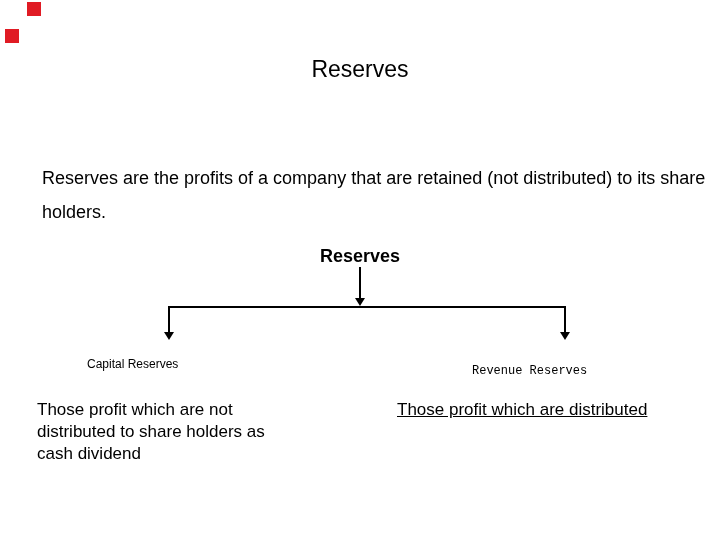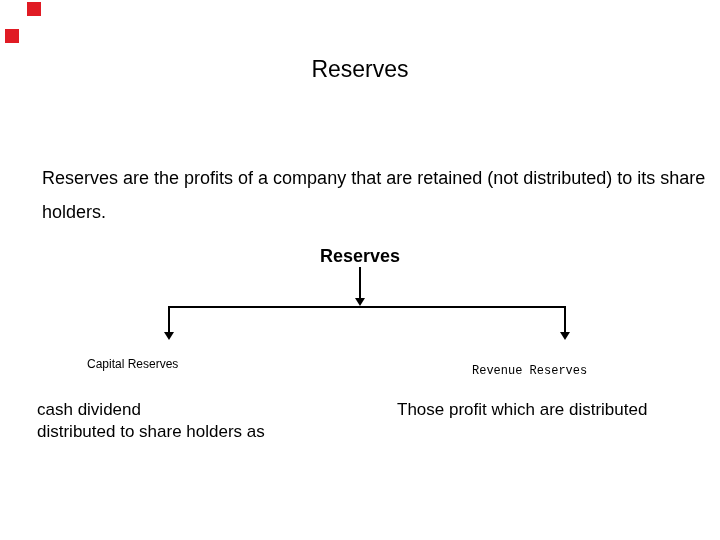--- a/index.html
+++ b/index.html
@@ -57,21 +57,21 @@
   .right-arrowhead   { left: 560px; top: 332px; }
 
   
   .branch-label { font-size: 12px; line-height: 1; }
   .branch-label-left  { left: 87px;  top: 358px; }
   .branch-label-right { left: 472px; top: 365px; font-family: Liberation Mono, monospace; }
 
   
   .branch-desc { font-size: 17px; line-height: 22px; }
   .branch-desc-left  { left: 37px;  top: 399px; }
-  .branch-desc-right { left: 397px; top: 399px; }
+  .branch-desc-right { left: 397px; top: 399px; text-decoration: underline; }
 </style>
 </head>
 <body>
 
 <div class="abs red-sq red-sq-1"></div>
 <div class="abs red-sq red-sq-2"></div>
 
 <div class="abs slide-title">Reserves</div>
 
 <div class="abs body-line body-line-1 nowrap">Reserves are the profits of a company that are retained (not distributed) to its share</div>
@@ -87,18 +87,19 @@
 <div class="abs vline left-arrow-line"></div>
 <div class="abs arrowhead-down left-arrowhead"></div>
 
 <div class="abs vline right-arrow-line"></div>
 <div class="abs arrowhead-down right-arrowhead"></div>
 
 <div class="abs branch-label branch-label-left nowrap">Capital Reserves</div>
 <div class="abs branch-label branch-label-right nowrap">Revenue Reserves</div>
 
 <div class="abs branch-desc branch-desc-left">
+  <div class="nowrap">Those profit which are not</div>
+  <div class="nowrap">distributed to share holders as</div>
   <div class="nowrap">cash dividend</div>
-  <div class="nowrap">distributed to share holders as</div>
 </div>
 <div class="abs branch-desc branch-desc-right">
   <div class="nowrap">Those profit which are distributed</div>
 </div>
 
 </body></html>

